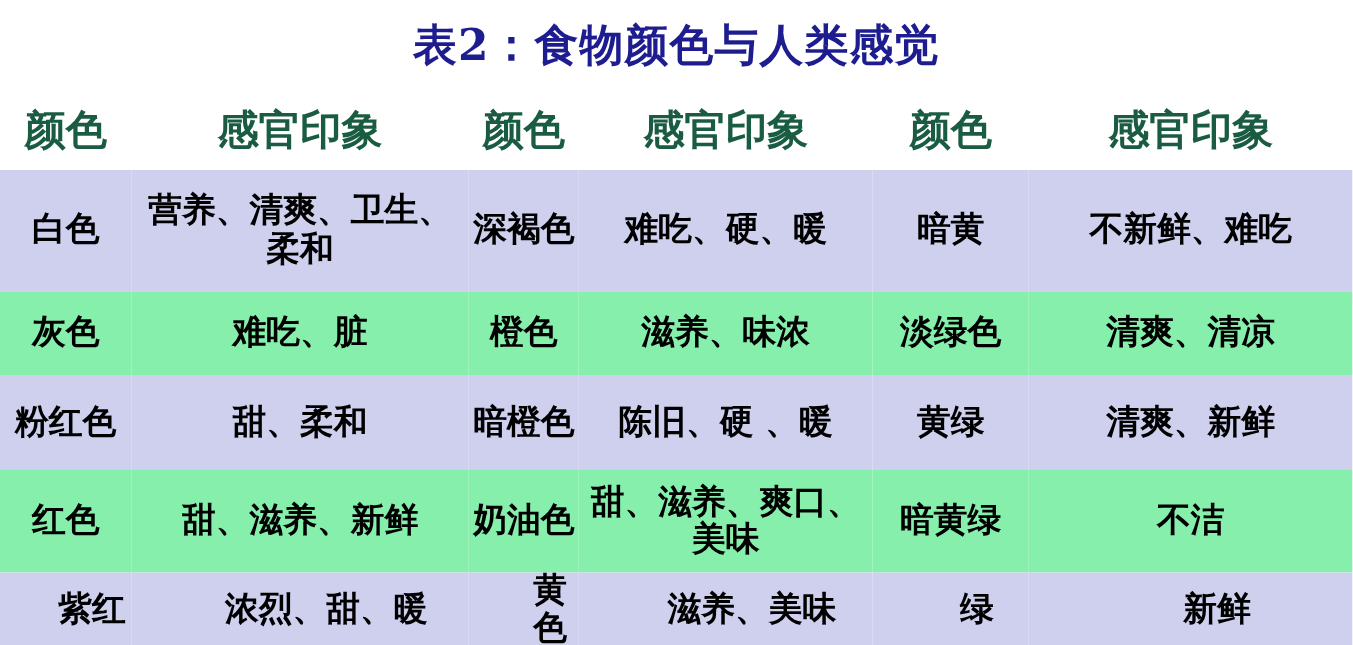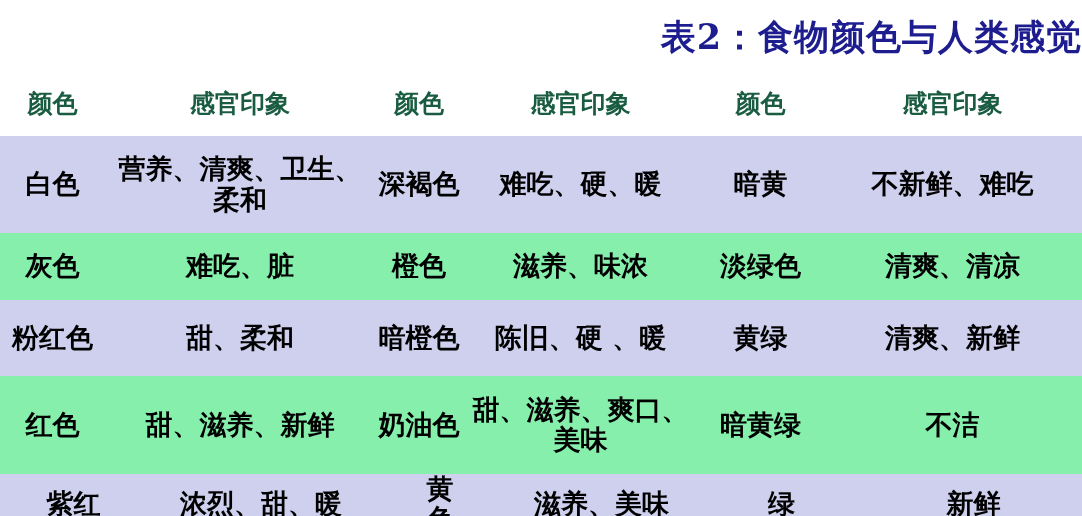--- a/index.html
+++ b/index.html
@@ -21,21 +21,21 @@
     width: 1082px;
     height: 516px;
     box-sizing: border-box;
   }
 
   
   .title-wrap {
     height: 72px;
     display: flex;
     align-items: center;
-    justify-content: flex-end;
+    justify-content: center;
   }
   .title {
     color: #1d1d8f;
     font-family: "DejaVu Serif", "Liberation Serif", serif;
     font-weight: 700;
     font-size: 35px;
     letter-spacing: 1px;
     line-height: 1;
     white-space: nowrap;
   }
@@ -57,21 +57,21 @@
   }
 
   
   thead tr.head-row {
     background: #ffffff;
   }
   thead th {
     color: #1a5c42;
     font-family: "DejaVu Sans", "Liberation Sans", sans-serif;
     font-weight: 700;
-    font-size: 25px;
+    font-size: 33px;
     height: 64px;
     border-top: 4px solid #2a2a8c;
     border-bottom: 3px solid #2a2a8c;
   }
 
   
   tbody td {
     color: #000000;
     font-family: "DejaVu Serif", "Liberation Serif", serif;
     font-weight: 700;
@@ -85,21 +85,21 @@
   }
   tbody tr.last-row td {
     border-bottom: 4px solid #2a2a8c;
     padding-left: 44px;
   }
 
   
   tr.r1 td { height: 97px; }
   tr.r2 td { height: 67px; }
   tr.r3 td { height: 76px; }
-  tr.r4 td { height: 98px; }
+  tr.r4 td { height: 82px; }
   tr.r5 td { height: 52px; }
 
   
   .c-color  { width: 105px; }
   .c-impr   { width: 270px; }
   .c-color2 { width: 88px; }
   .c-impr2  { width: 235px; }
   .c-color3 { width: 125px; }
   .c-impr3  { width: 259px; }
 </style>

